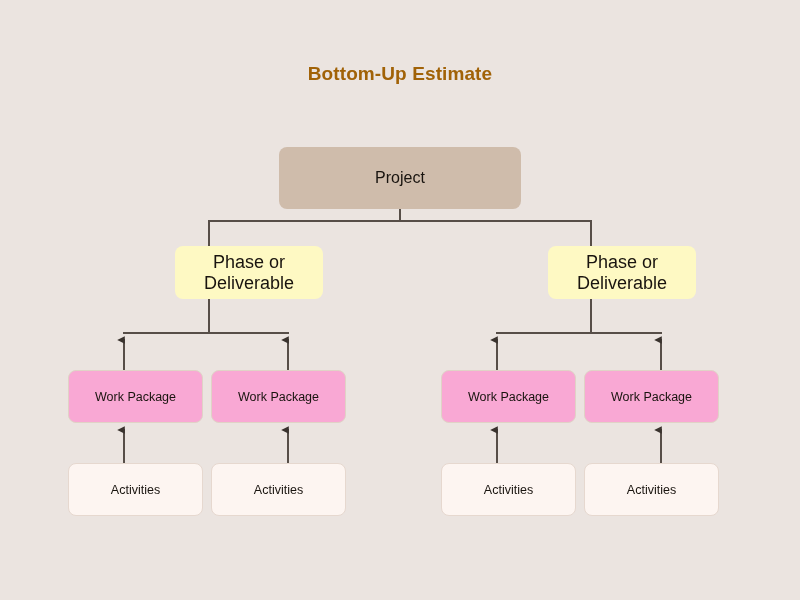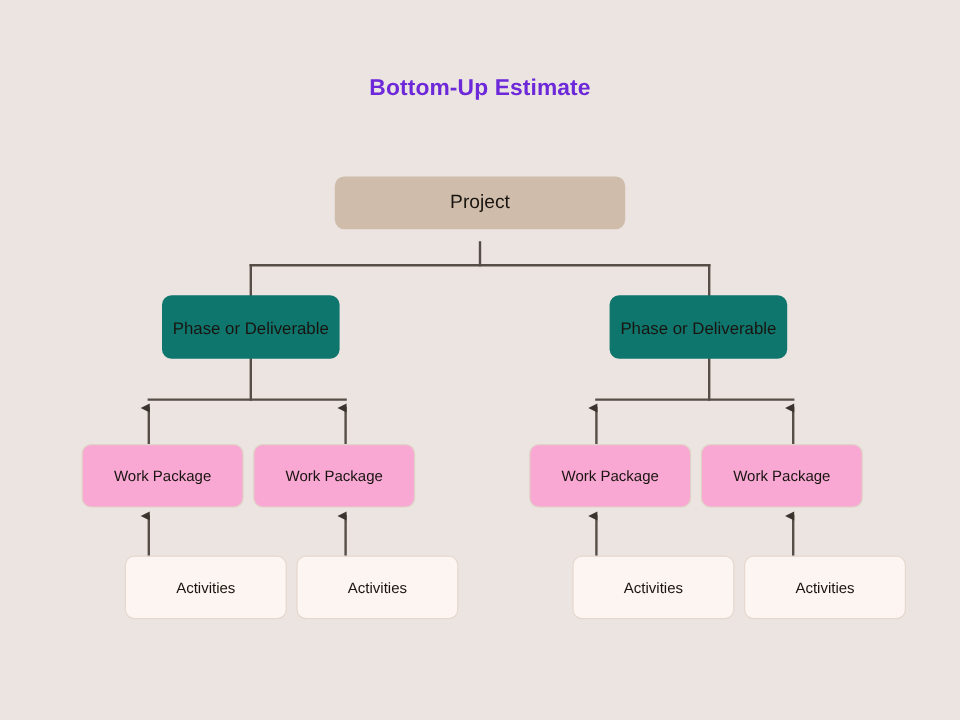--- a/index.html
+++ b/index.html
@@ -19,21 +19,21 @@
     height: 600px;
   }
   #title {
     position: absolute;
     left: 0;
     top: 63px;
     width: 800px;
     text-align: center;
     font-size: 19px;
     font-weight: bold;
-    color: #6d28d9;
+    color: #a16207;
     letter-spacing: 0.1px;
   }
   svg#edges {
     position: absolute;
     left: 0;
     top: 0;
     width: 800px;
     height: 600px;
   }
   .node {
@@ -44,34 +44,34 @@
     justify-content: center;
     text-align: center;
     color: #19140f;
     border-radius: 8px;
   }
   .node-project {
     background: #cfbcab;
     font-size: 16px;
   }
   .node-phase {
-    background: #0f766e;
-    font-size: 14px;
+    background: #fef9c3;
+    font-size: 18px;
     font-weight: 500;
+    margin-left: 40px;
   }
   .node-work {
     background: #f9a8d4;
     border: 1px solid #e0d2c6;
     font-size: 12.5px;
   }
   .node-activity {
     background: #fdf5f1;
     border: 1px solid #e6d8cf;
     font-size: 12.5px;
-    margin-left: 36px;
   }
   .node-label {
     display: block;
     padding: 0 6px;
   }
 </style>
 </head>
 <body>
 
 <div id="canvas">
@@ -107,21 +107,21 @@
     </g>
 
     <g stroke="#574e48" stroke-width="2" fill="none" stroke-linecap="square">
       <path d="M124 463 L124 430" marker-end="url(#arrow-up)"></path>
       <path d="M288 463 L288 430" marker-end="url(#arrow-up)"></path>
       <path d="M497 463 L497 430" marker-end="url(#arrow-up)"></path>
       <path d="M661 463 L661 430" marker-end="url(#arrow-up)"></path>
     </g>
   </svg>
 
-  <div class="node node-project" style="left:279px; top:147px; width:242px; height:44px;">
+  <div class="node node-project" style="left:279px; top:147px; width:242px; height:62px;">
     <span class="node-label">Project</span>
   </div>
 
   <div class="node node-phase" style="left:135px; top:246px; width:148px; height:53px;">
     <span class="node-label">Phase or Deliverable</span>
   </div>
   <div class="node node-phase" style="left:508px; top:246px; width:148px; height:53px;">
     <span class="node-label">Phase or Deliverable</span>
   </div>
 

